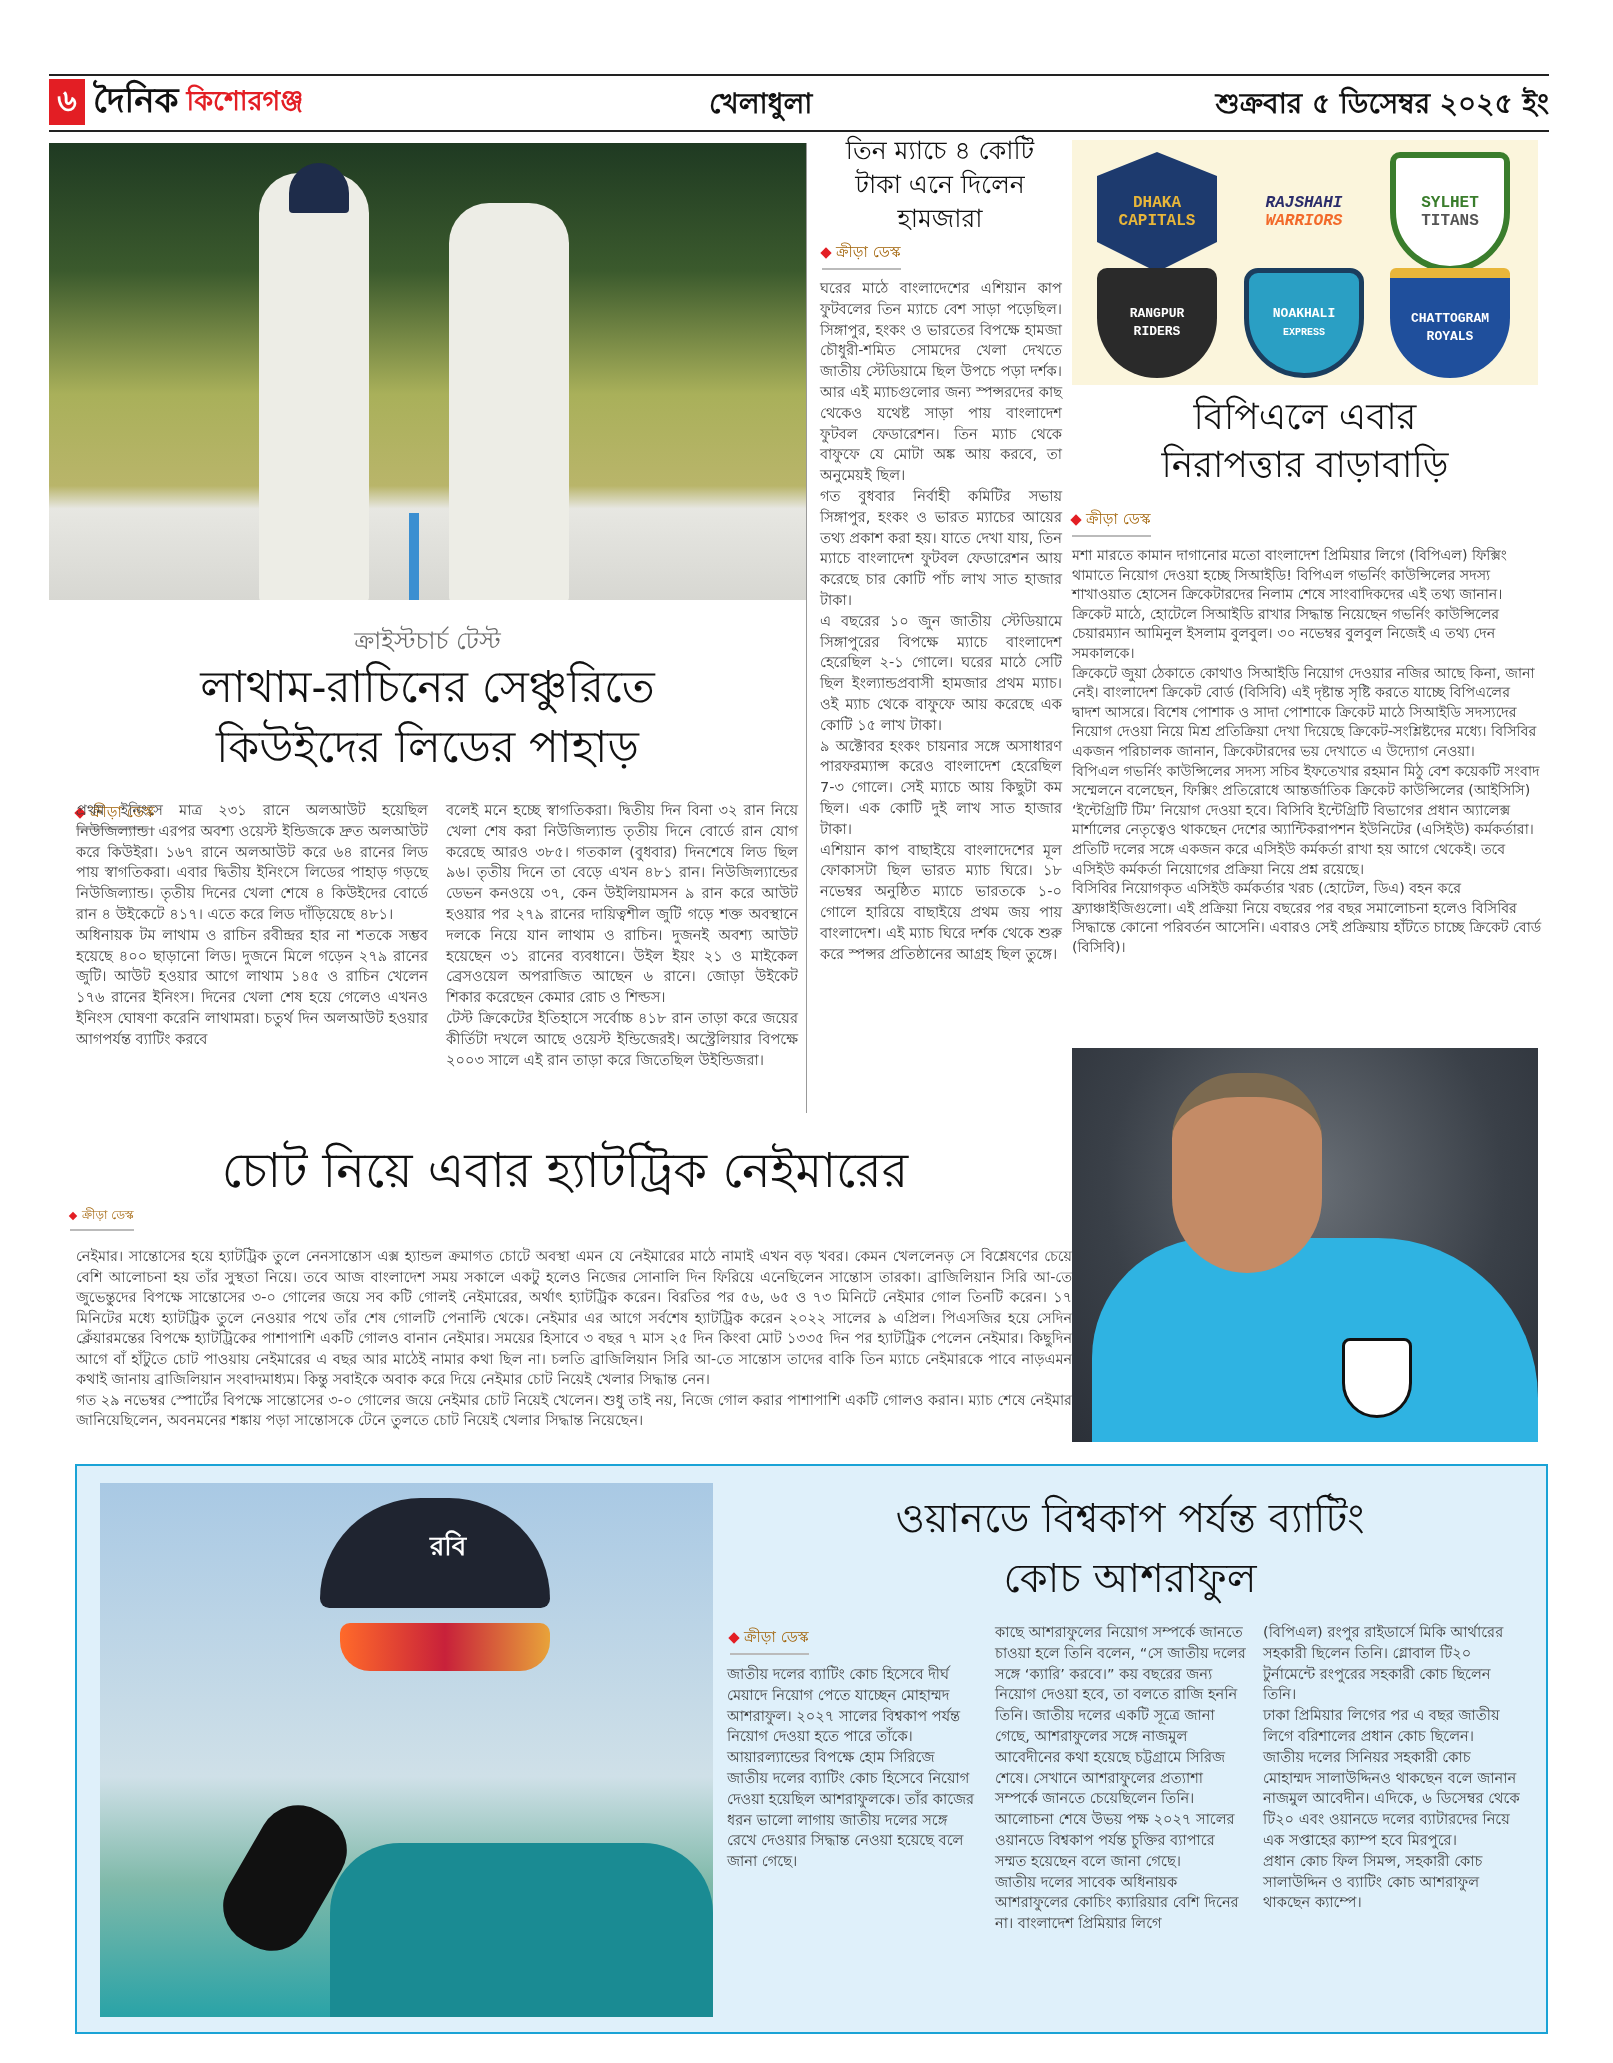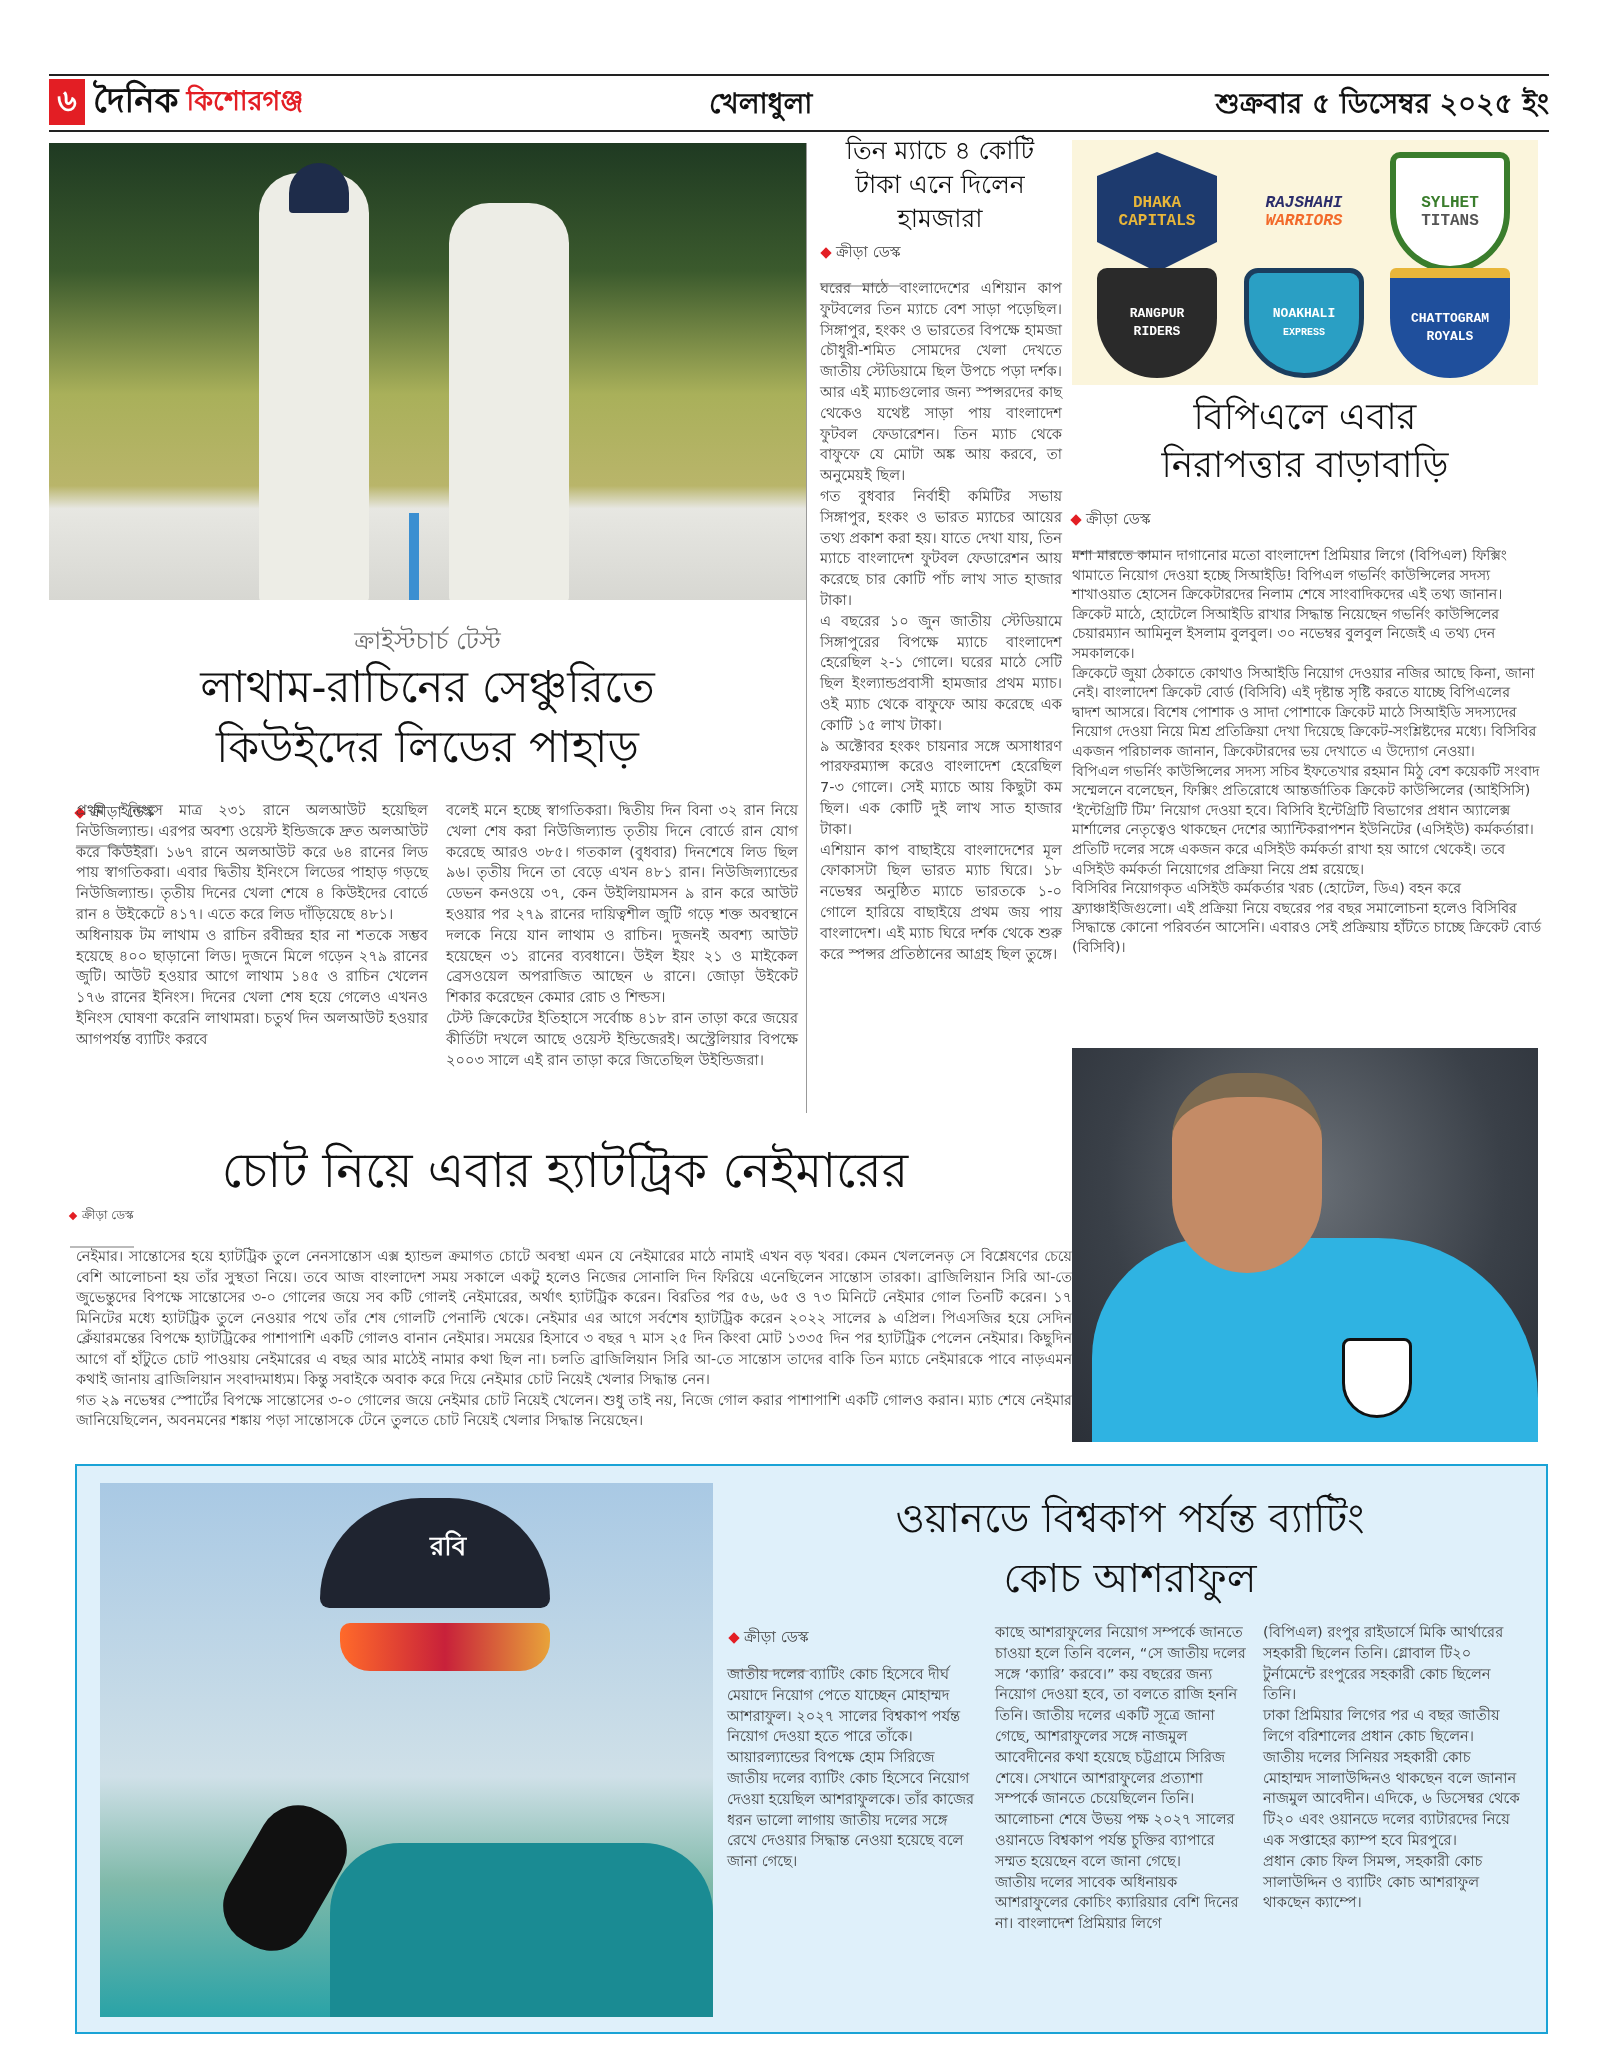--- a/index.html
+++ b/index.html
@@ -12,21 +12,21 @@
   .masthead { position: absolute; left: 49px; top: 76px; width: 1500px; height: 52px; display: flex; align-items: center; }
   .page-no { width: 36px; height: 46px; background: #e31e24; color: #fff; font-size: 30px; font-weight: bold; display: flex; align-items: center; justify-content: center; }
   .brand-a { font-family: "DejaVu Serif", serif; font-size: 34px; font-weight: bold; color: #111; margin-left: 8px; }
   .brand-b { font-family: "DejaVu Serif", serif; font-size: 27px; font-weight: bold; color: #e31e24; margin-left: 8px; }
   .section { position: absolute; left: 660px; top: 6px; font-size: 28px; font-weight: bold; color: #111; }
   .dateline { position: absolute; right: 0; top: 6px; font-size: 28px; font-weight: bold; color: #111; }
 
   .photo { position: absolute; overflow: hidden; }
   .headline { position: absolute; text-align: center; font-family: "DejaVu Serif", serif; color: #111; }
   .kicker { color: #6b6b6b; }
-  .byline { position: absolute; font-size: 15px; color: #404040; padding-bottom: 20px; border-bottom: 2px solid #bbb; display: flex; align-items: center; gap: 6px; text-align: center; }
+  .byline { position: absolute; font-size: 15px; color: #a16207; padding-bottom: 3px; border-bottom: 2px solid #bbb; display: flex; align-items: center; gap: 6px; text-align: center; }
   .diamond { width: 8px; height: 8px; background: #e31e24; transform: rotate(45deg); display: inline-block; }
   .body-text { position: absolute; font-size: 14.6px; line-height: 20.8px; text-align: justify; color: #404040; }
   .body-text p { margin: 0; }
   .vline { position: absolute; width: 1px; background: #999; }
 
   
   .cricket-bg { background: linear-gradient(180deg, #1f3a22 0%, #3b5a2d 28%, #a9b05a 55%, #b9b56a 75%, #e7e7e2 80%, #d7d7d2 100%); }
   .player { position: absolute; background: #ededE6; border-radius: 40px 40px 6px 6px; }
 
   

